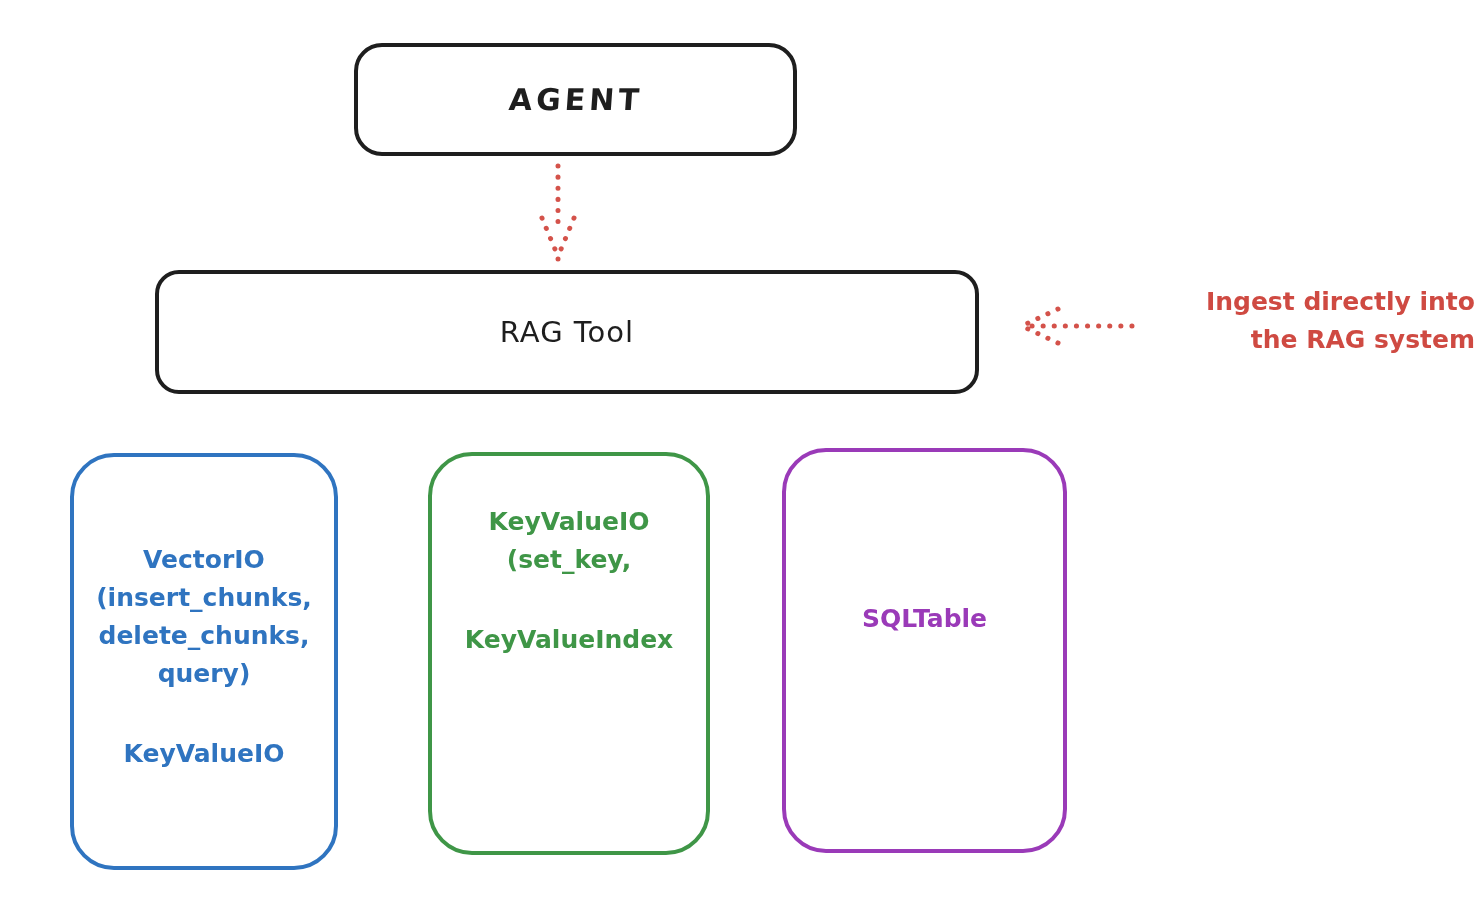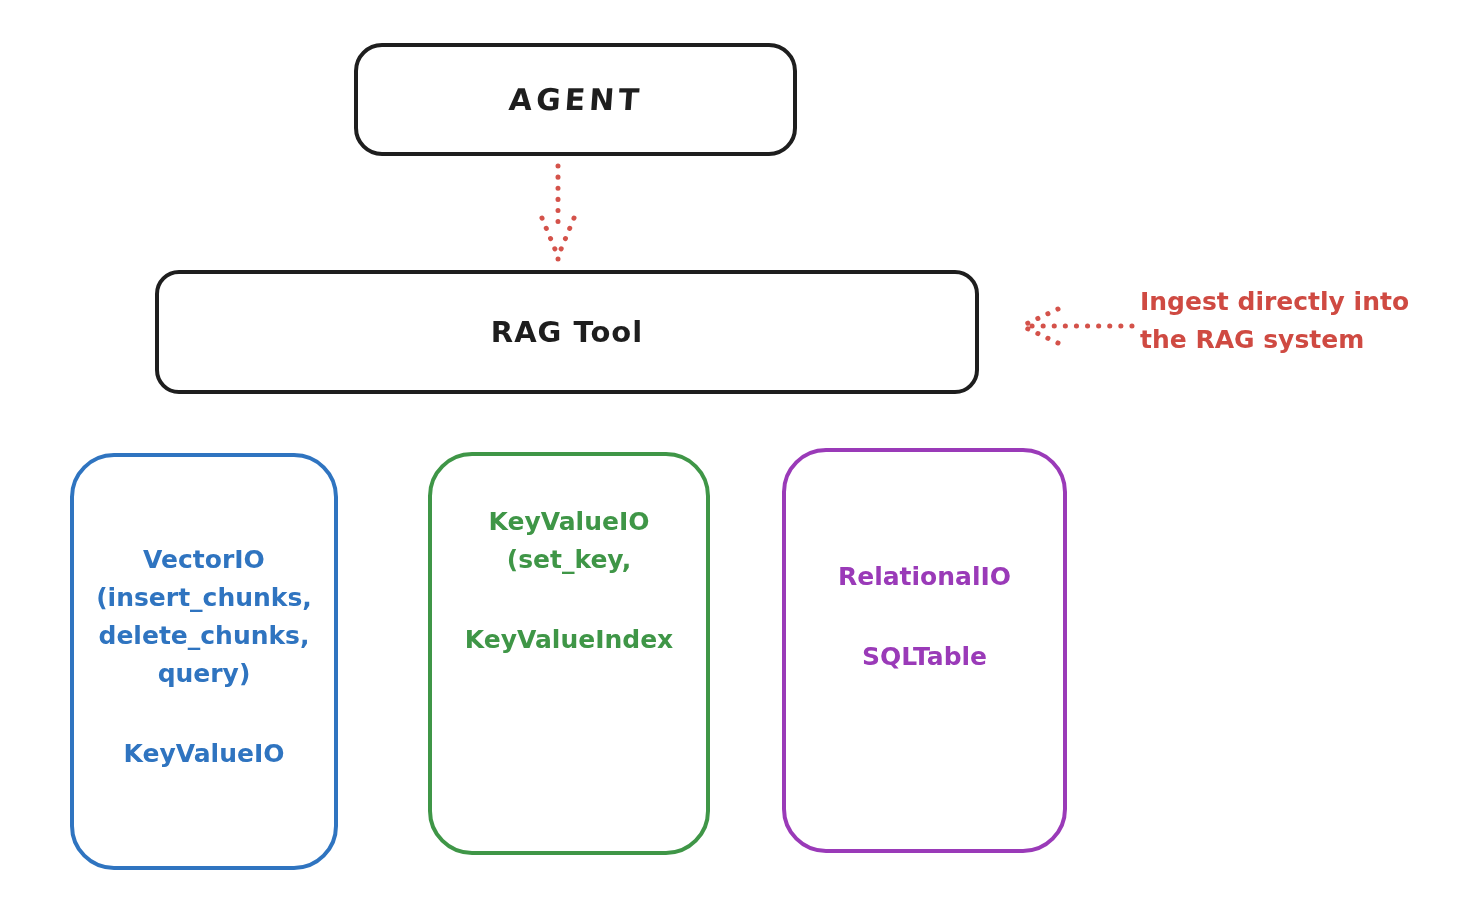--- a/index.html
+++ b/index.html
@@ -37,21 +37,21 @@
     transform: skewX(-4deg);
   }
   .rag-box {
     left: 155px; top: 270px;
     width: 824px; height: 124px;
     border: 4px solid #1e1e1e;
     border-radius: 24px;
   }
   .rag-label {
     font-size: 29px;
-    font-weight: 700;
+    font-weight: 400;
     letter-spacing: 1px;
     color: #1e1e1e;
   }
   .backend-box {
     top: 450px;
     width: 295px; height: 417px;
     border-radius: 44px;
     flex-direction: column;
     justify-content: flex-start;
     text-align: center;
@@ -85,21 +85,21 @@
     display: block;
     font-size: 25px;
     line-height: 38px;
     margin-top: 42px;
     white-space: nowrap;
   }
   .annotation {
     position: absolute;
     left: 1140px; top: 283px;
     width: 335px;
-    text-align: left;
+    text-align: right;
     color: #cf4a42;
     font-size: 27px;
     line-height: 38px;
     font-weight: 700;
   }
   .arrow-svg {
     position: absolute;
   }
   .arrow-down {
     left: 536px; top: 162px;
@@ -156,17 +156,16 @@
     <span class="index-label">KeyValueIO</span>
   </div>
 
   <div class="sketch-box backend-box backend-keyvalue">
     <span class="backend-line">KeyValueIO</span>
     <span class="backend-line">(set_key,</span>
     <span class="index-label">KeyValueIndex</span>
   </div>
 
   <div class="sketch-box backend-box backend-relational">
-    <span class="backend-line">RelationalIO</span>
     <span class="index-label">SQLTable</span>
   </div>
 
 </div>
 
 </body></html>

